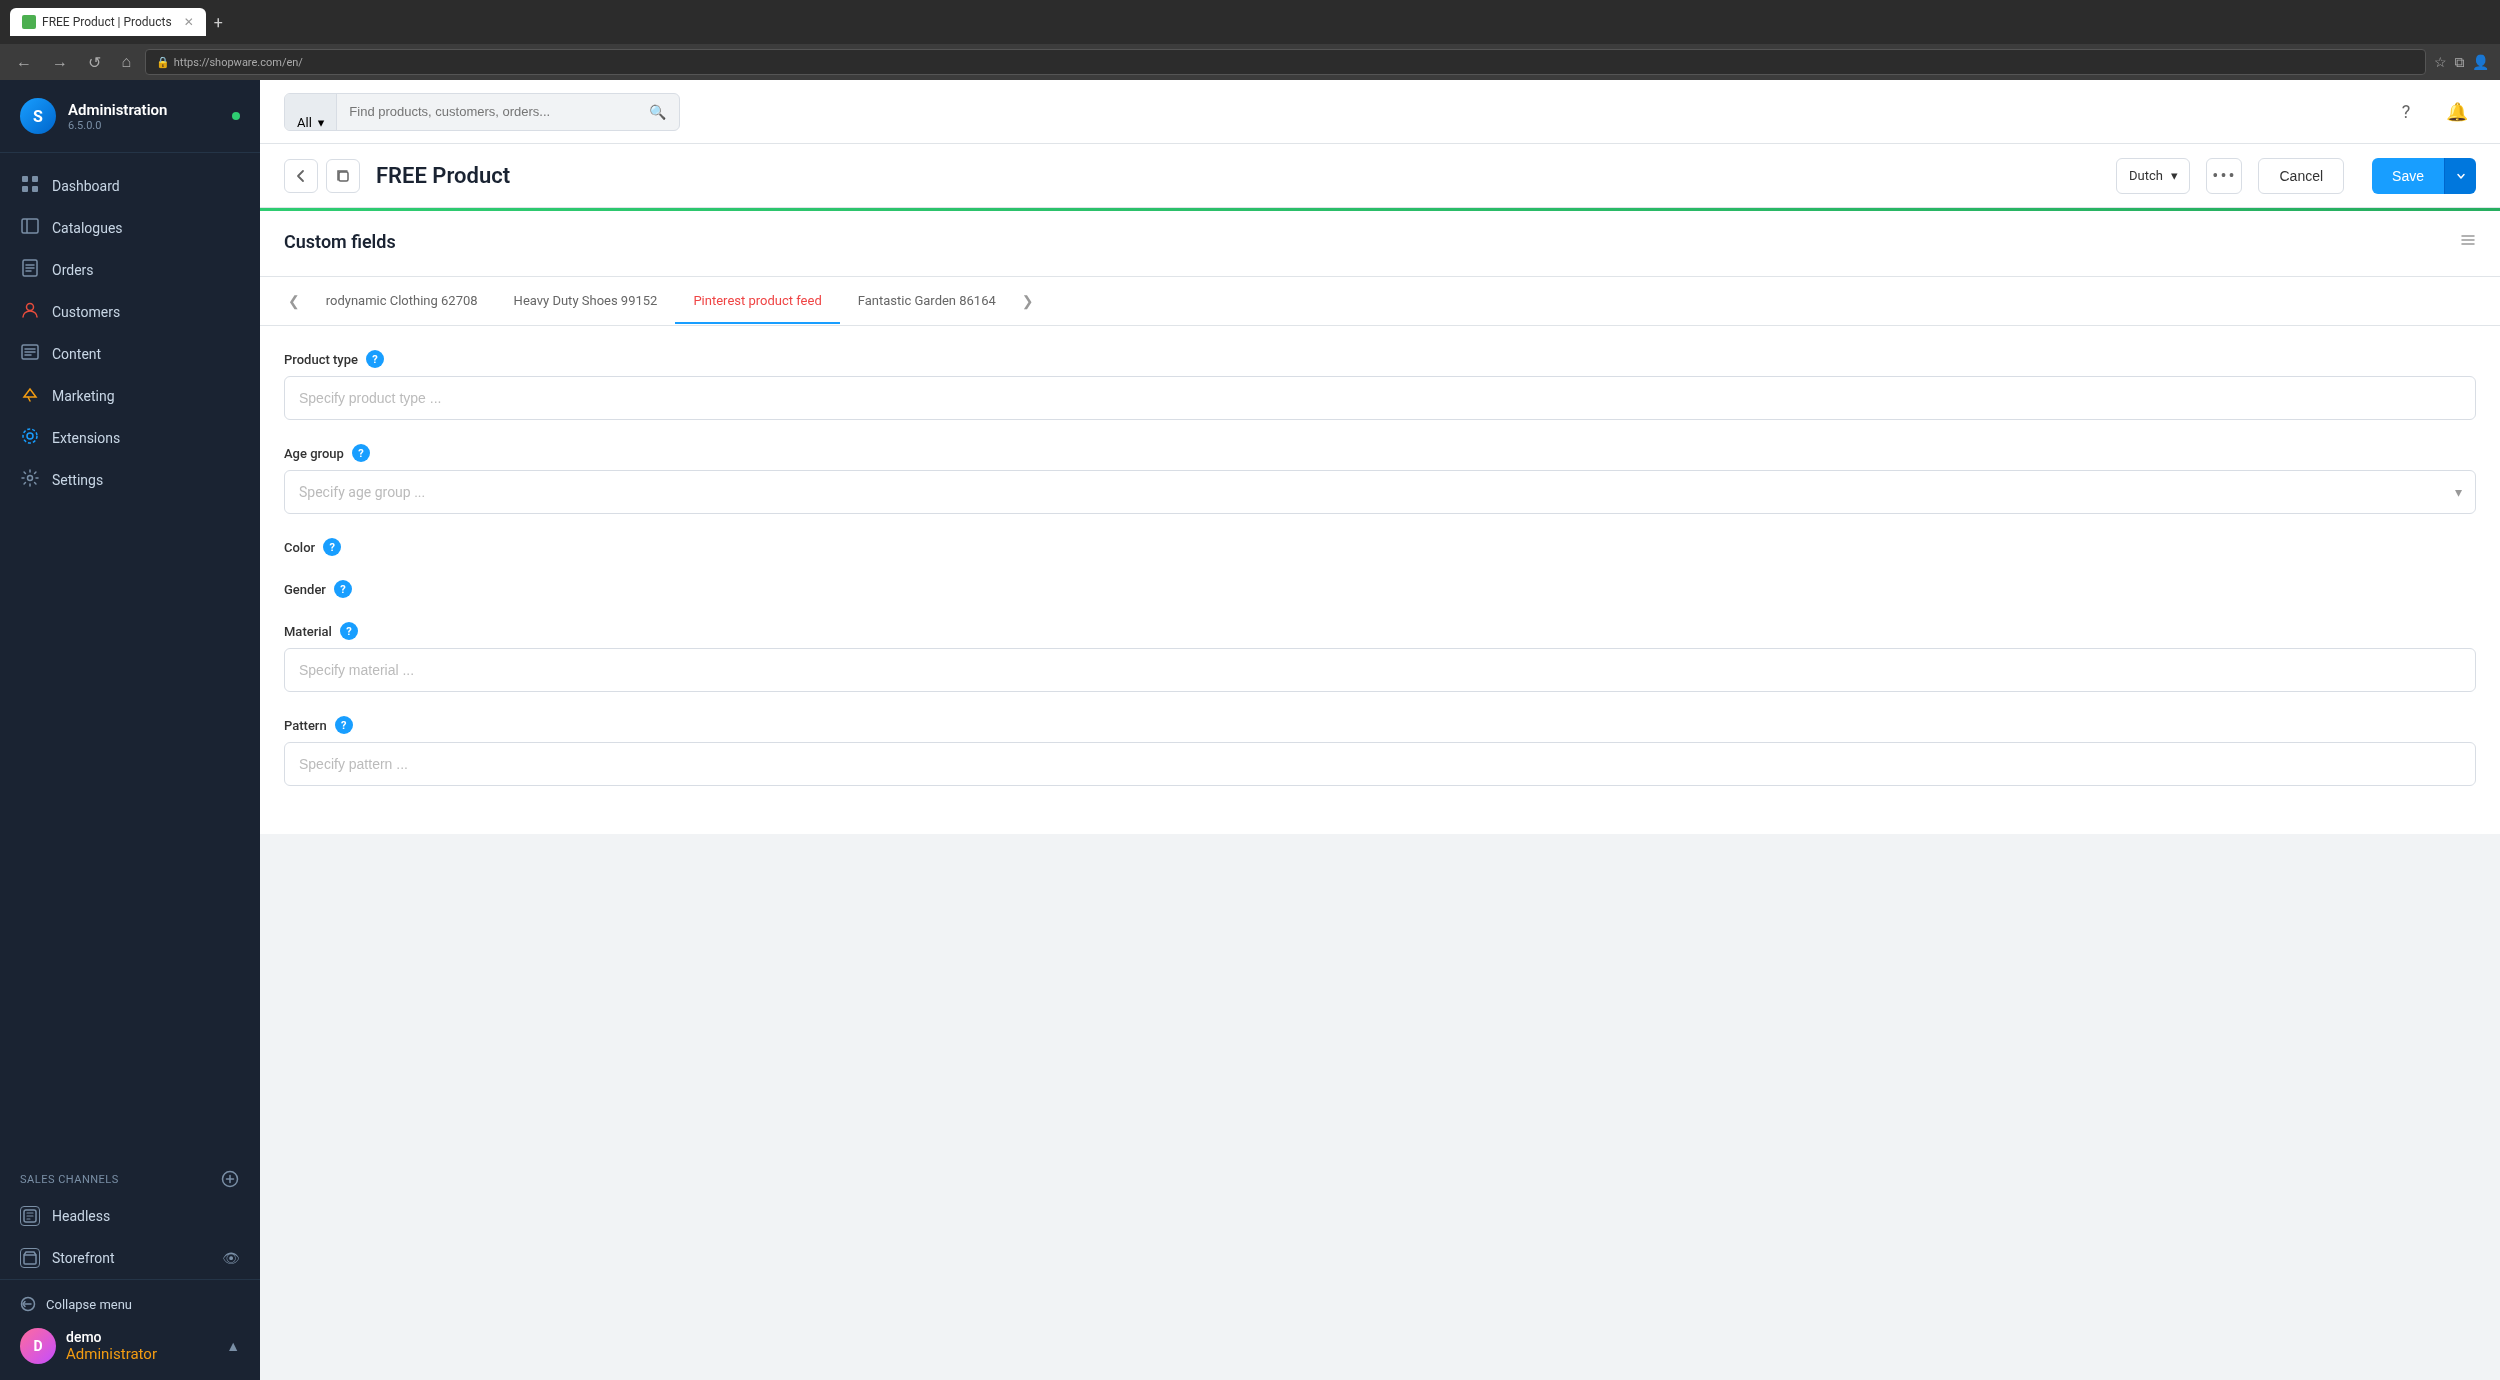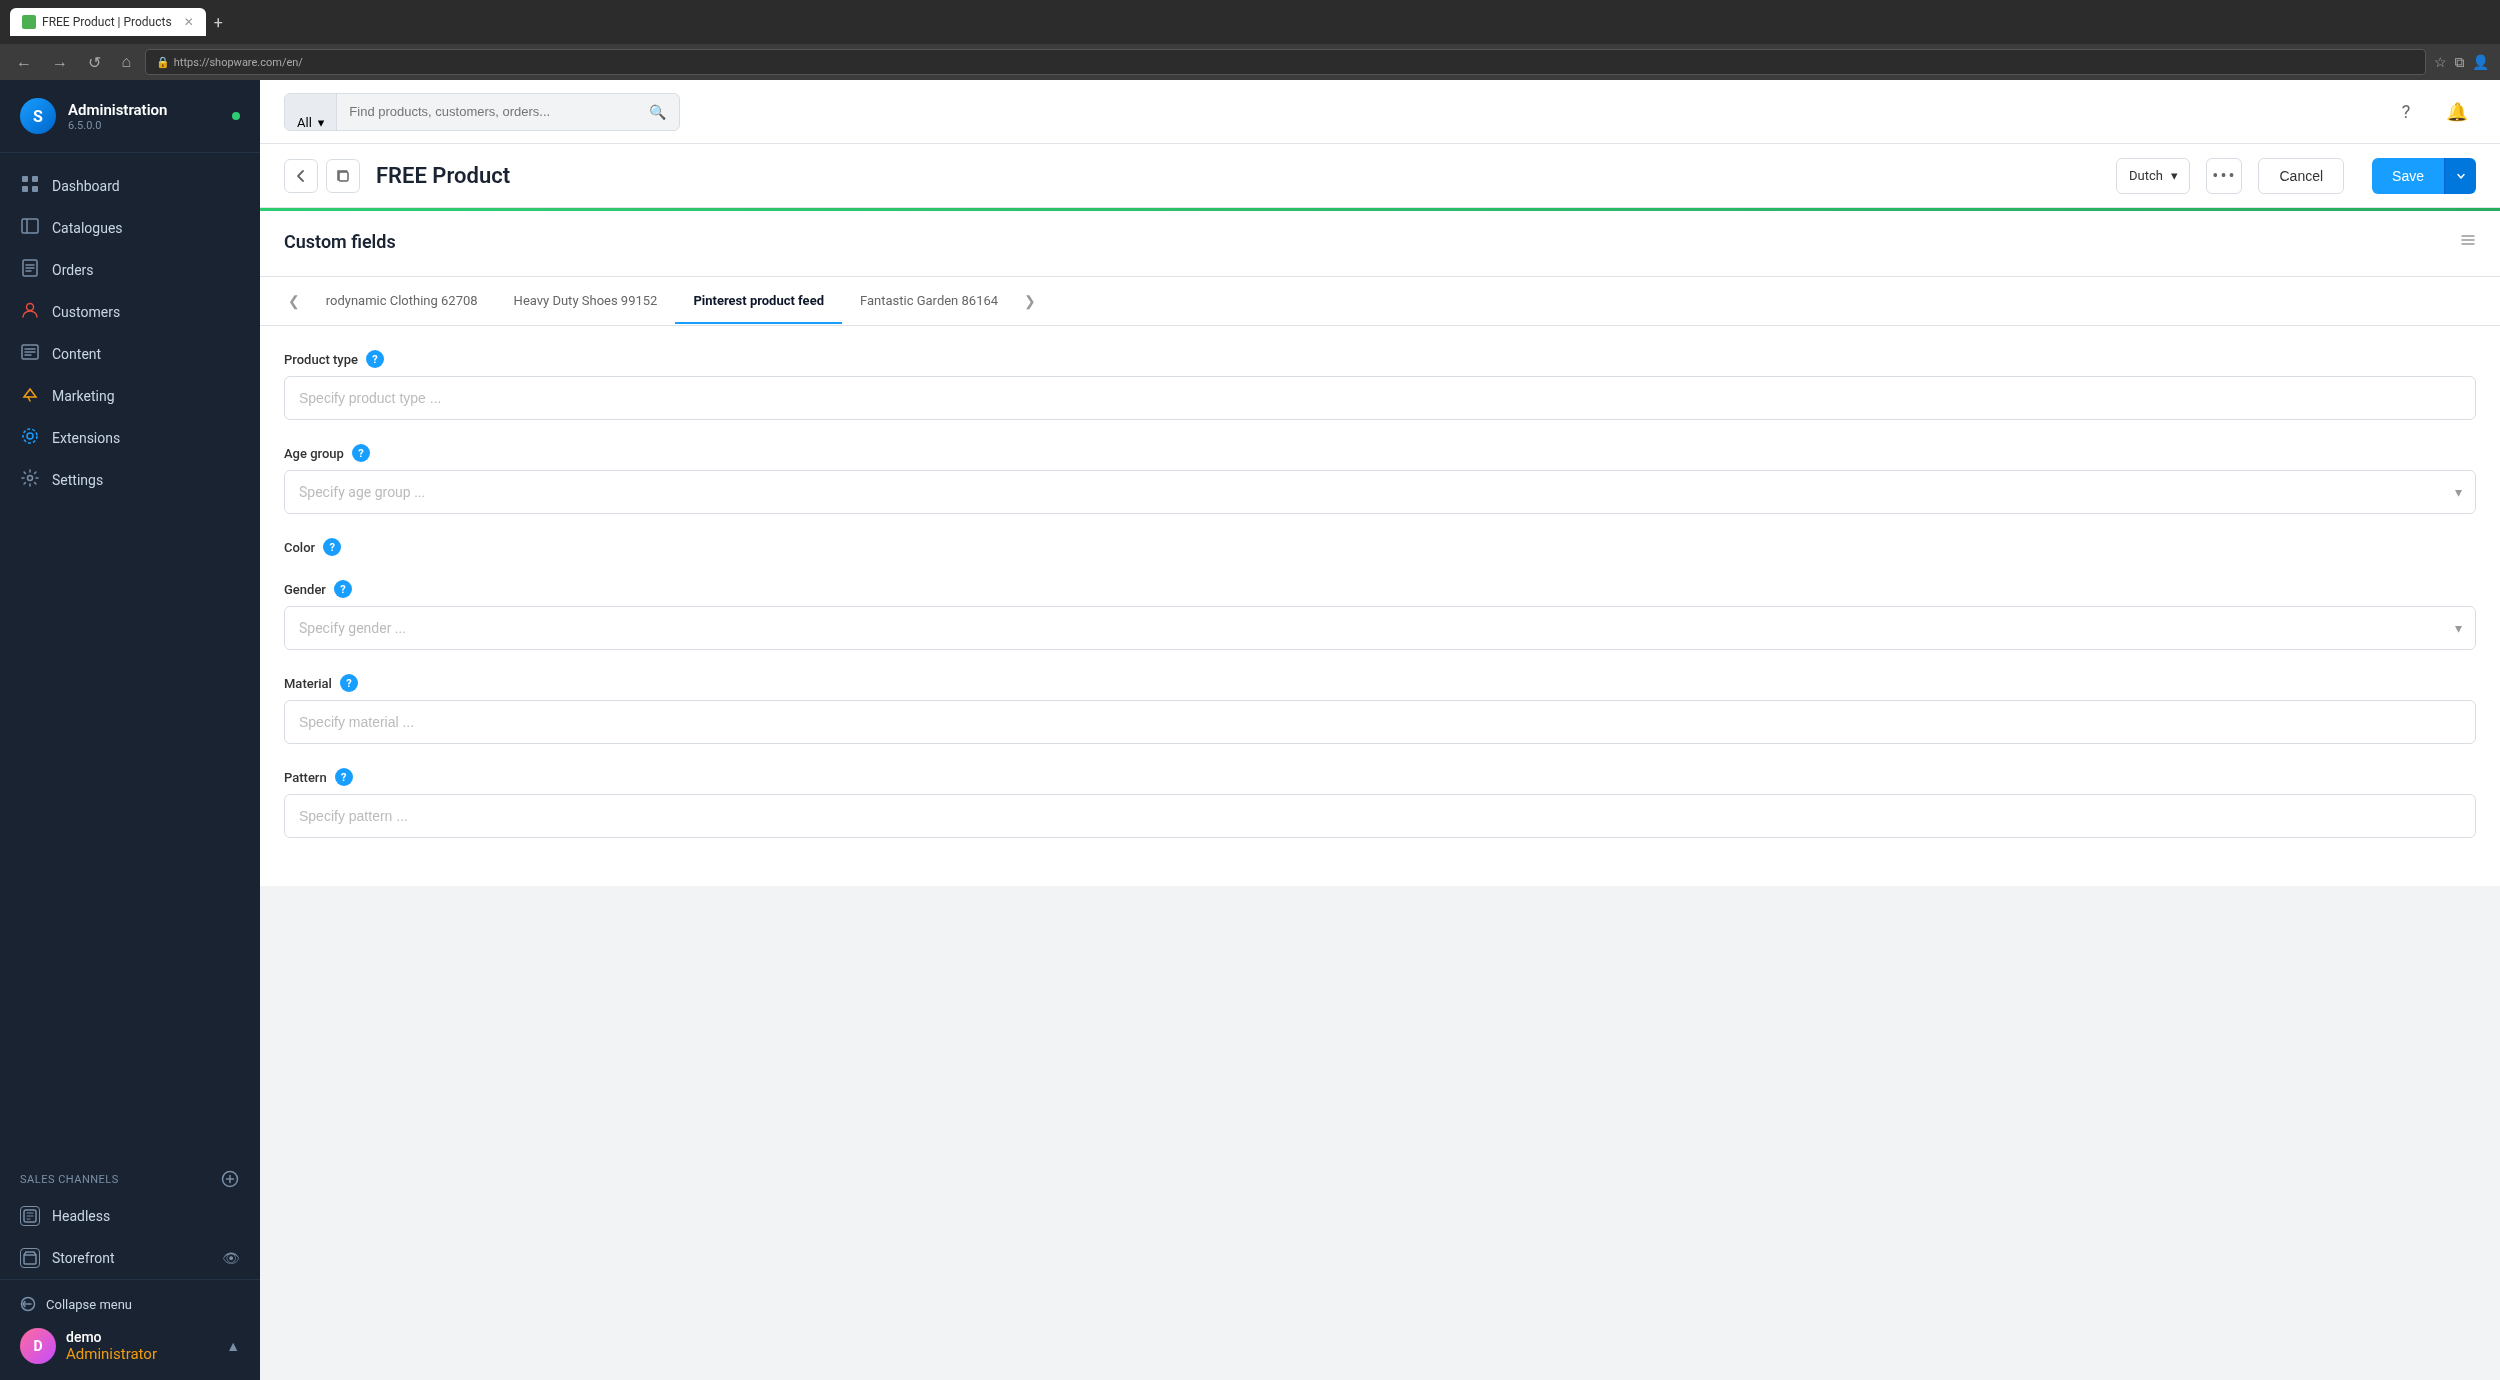--- a/index.html
+++ b/index.html
@@ -78,21 +78,21 @@
     .content-inner { background: #fff; margin: 0; }
 
     .section-header { padding: 20px 24px 24px; border-bottom: 1px solid #e0e4e8; display: flex; align-items: center; justify-content: space-between; }
     .section-title { font-size: 18px; font-weight: 600; color: #1a2332; }
     .section-menu-btn { color: #999; cursor: pointer; font-size: 16px; }
 
     
     .tabs-bar { display: flex; align-items: center; border-bottom: 1px solid #e0e4e8; padding: 0 20px; position: relative; overflow: hidden; }
     .tab-arrow { padding: 0 8px; color: #999; cursor: pointer; font-size: 14px; height: 48px; display: flex; align-items: center; }
     .tab { padding: 14px 18px; cursor: pointer; font-size: 13px; color: #666; white-space: nowrap; border-bottom: 2px solid transparent; margin-bottom: -1px; }
-    .tab.active { color: #0f172a; border-bottom-color: #189eff; font-weight: 700; }
+    .tab.active { color: #ef4444; border-bottom-color: #189eff; font-weight: 400; }
 
     
     .form-content { padding: 24px; }
     .form-group { margin-bottom: 24px; }
     .form-label { display: flex; align-items: center; gap: 8px; font-size: 13px; font-weight: 500; color: #333; margin-bottom: 8px; }
     .help-icon { width: 18px; height: 18px; background: #189eff; border-radius: 50%; color: #fff; display: flex; align-items: center; justify-content: center; font-size: 11px; font-weight: bold; cursor: pointer; }
     .form-input { width: 100%; border: 1px solid #d8dde4; border-radius: 6px; padding: 0 14px; height: 44px; font-size: 14px; color: #333; outline: none; background: #fff; }
     .form-input::placeholder { color: #bbb; }
     .form-select { width: 100%; border: 1px solid #d8dde4; border-radius: 6px; padding: 0 14px; height: 44px; font-size: 14px; color: #bbb; outline: none; background: #fff; appearance: none; cursor: pointer; display: flex; align-items: center; justify-content: space-between; position: relative; }
     .form-select-wrapper { position: relative; }
@@ -374,25 +374,20 @@
               <span>Color</span>
               <div class="help-icon">?</div>
             </div>
           </div>
 
           <div class="form-group">
             <div class="form-label">
               <span>Gender</span>
               <div class="help-icon">?</div>
             </div>
-            <div class="form-select-wrapper">
-              <div class="form-select" style="display:flex; align-items:center; color:#bbb;">
-                <span>Specify gender ...</span>
-              </div>
-            </div>
           </div>
 
           <div class="form-group">
             <div class="form-label">
               <span>Material</span>
               <div class="help-icon">?</div>
             </div>
             <input class="form-input" type="text" placeholder="Specify material ..." style="">
           </div>
 

